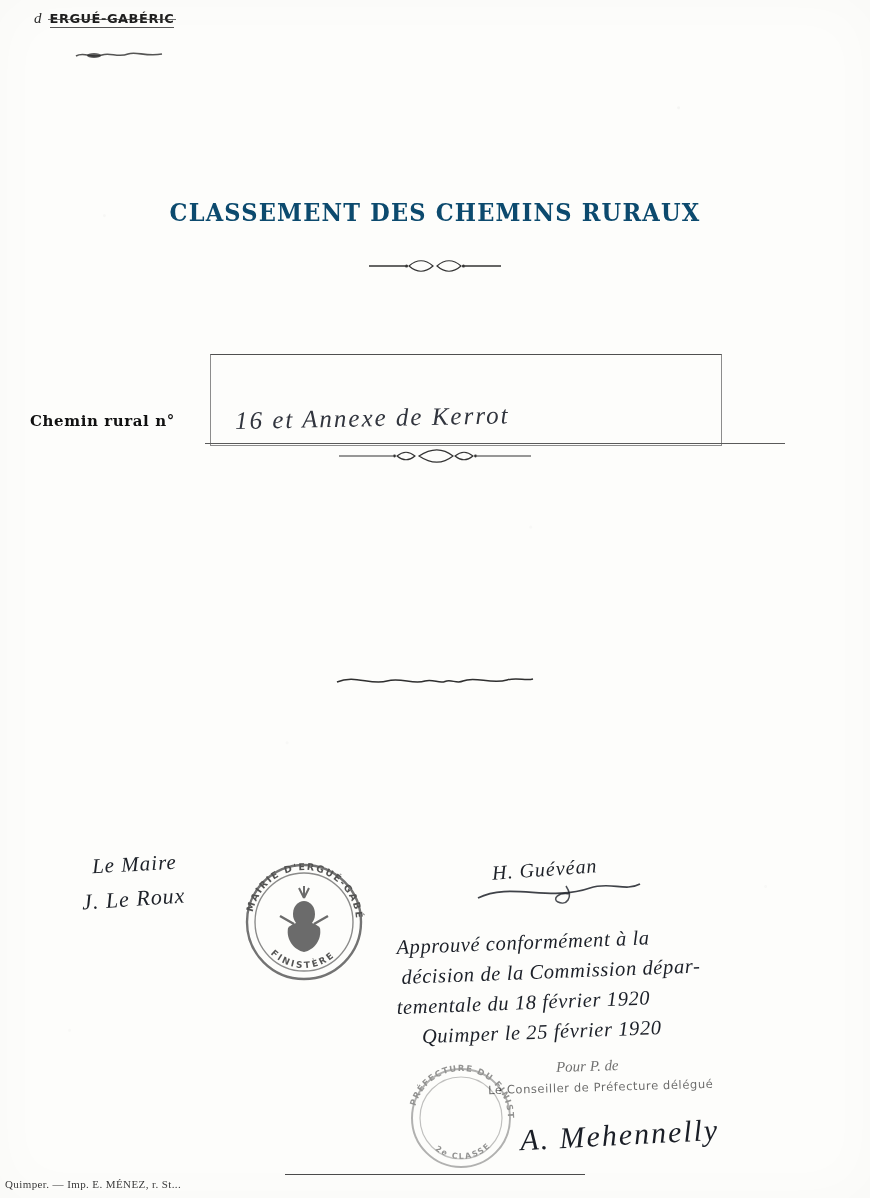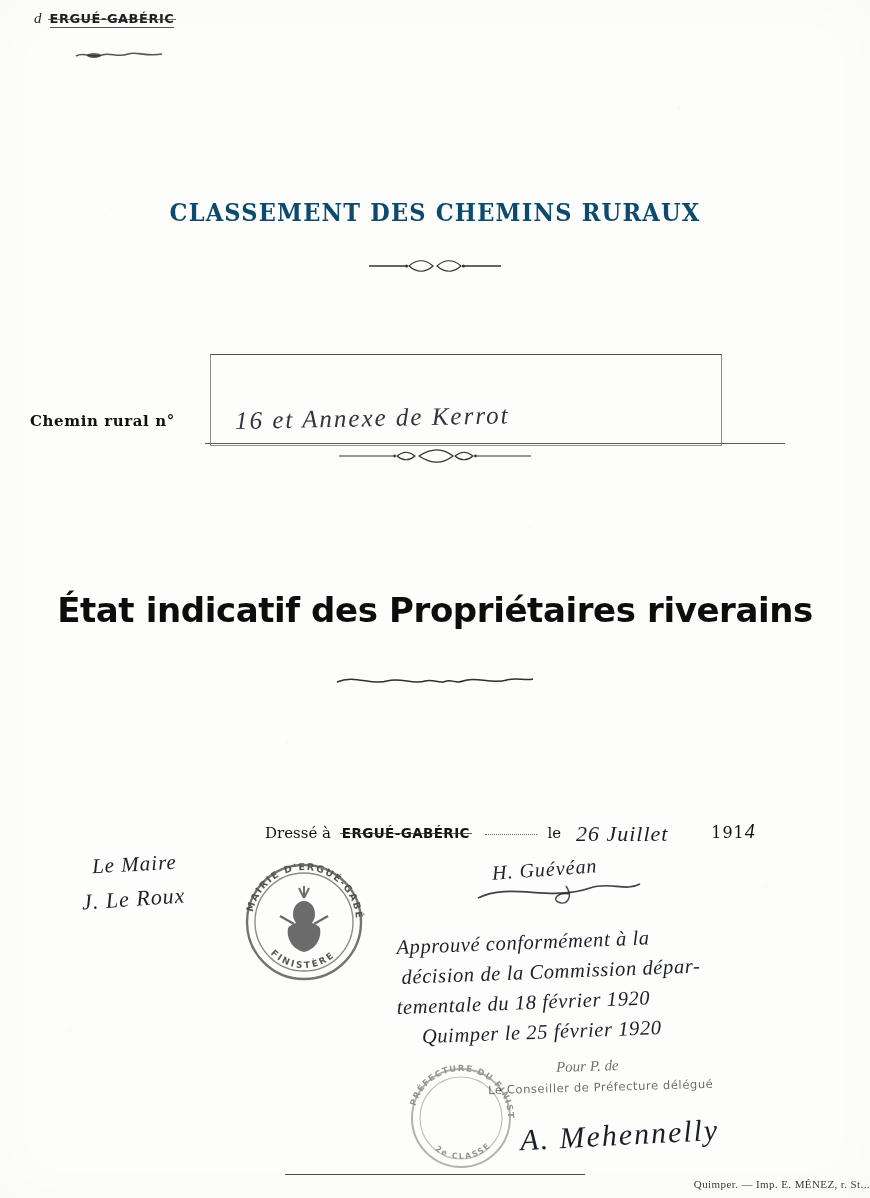--- a/index.html
+++ b/index.html
@@ -361,21 +361,21 @@
     left: 285px;
     top: 1174px;
     width: 300px;
     border-bottom: 1px solid #4b4b4b;
   }
   .footer-text {
     position: absolute;
     left: 5px;
     right: 0;
     top: 1178px;
-    text-align: right;
+    text-align: left;
     font-family: "Liberation Serif", serif;
     font-size: 11px;
     letter-spacing: 0.4px;
     color: #3a3a3a;
   }
 
   svg { display: block; }
 </style>
 </head>
 <body>
@@ -417,37 +417,28 @@
       <path d="M4 8 L58 8" stroke="#333" stroke-width="1.2" fill="none"></path>
       <path d="M142 8 L196 8" stroke="#333" stroke-width="1.2" fill="none"></path>
       <path d="M62 8 C68 3, 74 3, 80 8 C74 13, 68 13, 62 8 Z" stroke="#333" stroke-width="1.1" fill="none"></path>
       <path d="M84 8 C96 0, 108 0, 118 8 C108 16, 96 16, 84 8 Z" stroke="#333" stroke-width="1.2" fill="none"></path>
       <path d="M120 8 C126 3, 132 3, 138 8 C132 13, 126 13, 120 8 Z" stroke="#333" stroke-width="1.1" fill="none"></path>
       <circle cx="59.5" cy="8" r="1.4" fill="#333"></circle>
       <circle cx="140.5" cy="8" r="1.4" fill="#333"></circle>
     </svg>
   </div>
 
-  <div class="subtitle">État indicatif des Propriétaires riverains</div>
 
   <div class="wavy-rule">
     <svg width="200" height="18" viewBox="0 0 200 18">
       <path d="M2 10 C20 2, 36 14, 52 9 C66 5, 78 13, 90 9 C98 6.5, 104 12, 110 9.5
                C116 7, 122 12, 128 9 C140 3.5, 156 13, 172 8 C182 5, 190 9, 198 7" stroke="#2f2f2f" stroke-width="1.5" fill="none"></path>
     </svg>
   </div>
 
-  <div class="dresse-line">
-    <span class="lbl">Dressé à</span>
-    <span class="dresse-commune">ERGUÉ-GABÉRIC</span>
-    <span class="dresse-dots"></span>
-    <span class="dresse-le">le</span>
-    <span class="date-hand">26 Juillet</span>
-    <span class="year">191</span><span class="year-hand">4</span>
-  </div>
 
   <div class="maire-label">Le Maire</div>
   <div class="maire-sign">J. Le Roux</div>
 
   <div class="secretary-sign">H. Guévéan</div>
   <svg class="secretary-flourish" viewBox="0 0 180 40">
     <path d="M8 26 C40 10, 80 30, 120 16 C140 9, 155 20, 170 12" stroke="#1d2128" stroke-width="1.7" fill="none" opacity="0.85"></path>
     <path d="M96 14 C104 26, 96 34, 88 30 C82 27, 88 20, 100 22" stroke="#1d2128" stroke-width="1.5" fill="none" opacity="0.8"></path>
   </svg>
 

